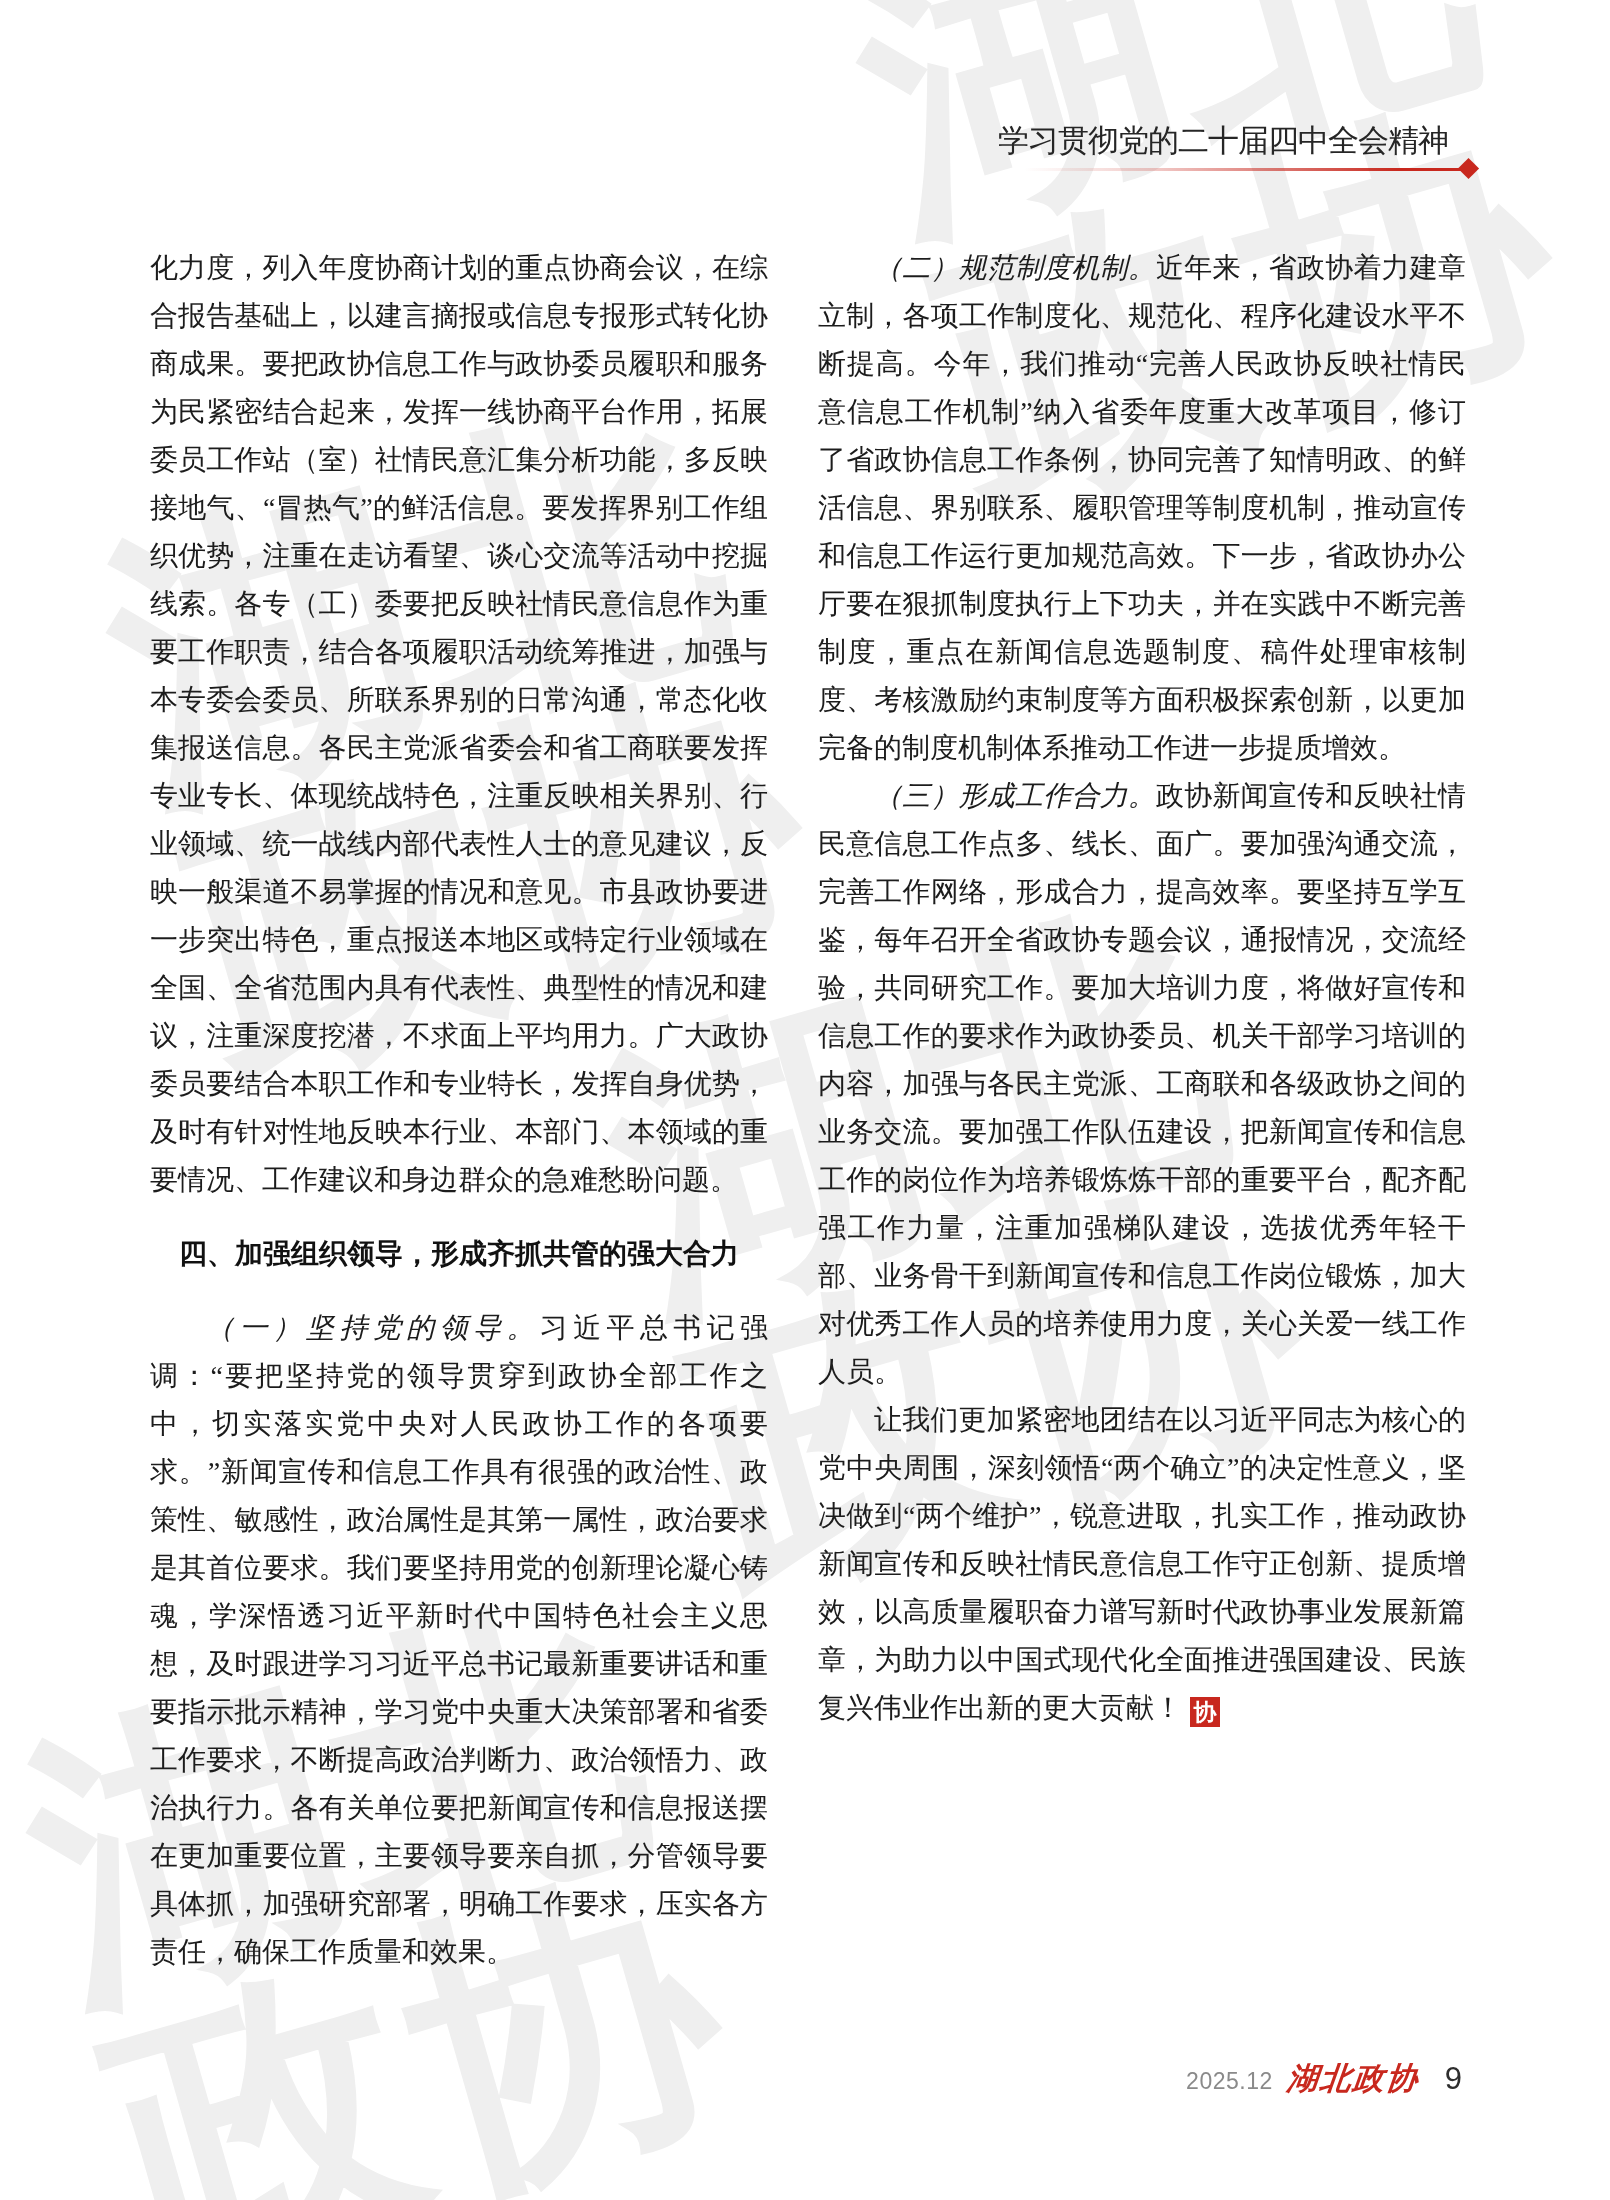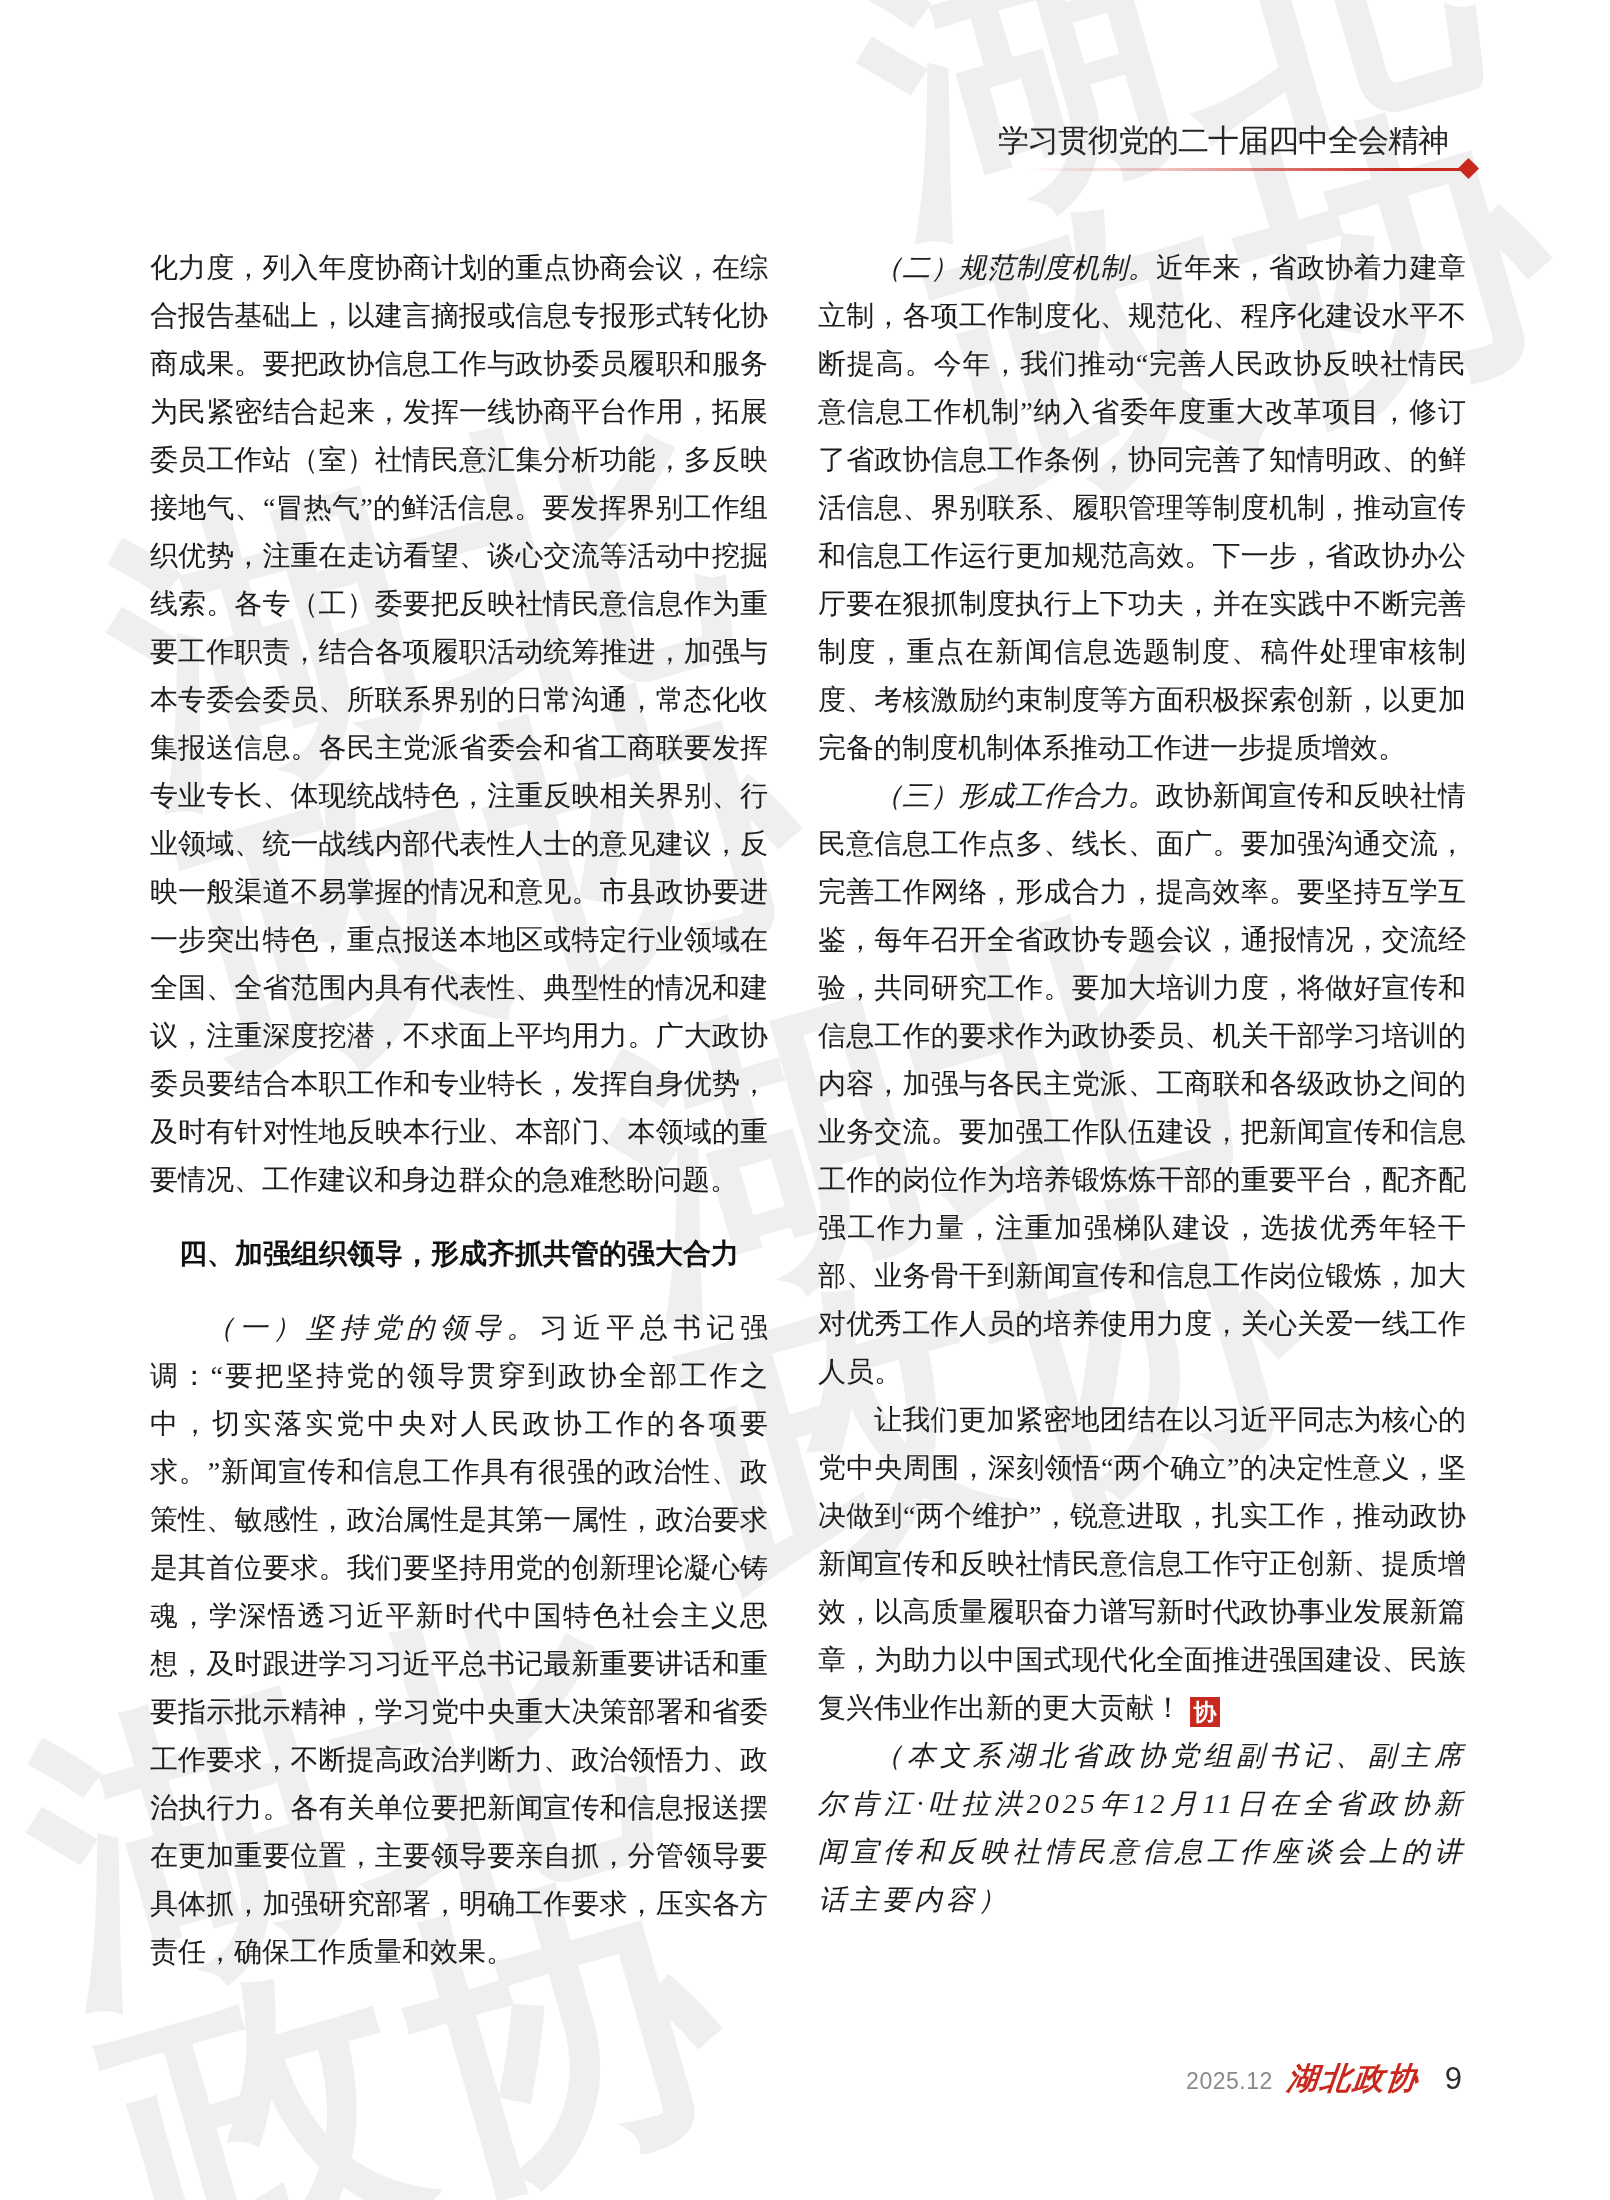--- a/index.html
+++ b/index.html
@@ -97,21 +97,20 @@
   <section class="col col-left">
     <p class="no-indent">化力度，列入年度协商计划的重点协商会议，在综合报告基础上，以建言摘报或信息专报形式转化协商成果。要把政协信息工作与政协委员履职和服务为民紧密结合起来，发挥一线协商平台作用，拓展委员工作站（室）社情民意汇集分析功能，多反映接地气、“冒热气”的鲜活信息。要发挥界别工作组织优势，注重在走访看望、谈心交流等活动中挖掘线索。各专（工）委要把反映社情民意信息作为重要工作职责，结合各项履职活动统筹推进，加强与本专委会委员、所联系界别的日常沟通，常态化收集报送信息。各民主党派省委会和省工商联要发挥专业专长、体现统战特色，注重反映相关界别、行业领域、统一战线内部代表性人士的意见建议，反映一般渠道不易掌握的情况和意见。市县政协要进一步突出特色，重点报送本地区或特定行业领域在全国、全省范围内具有代表性、典型性的情况和建议，注重深度挖潜，不求面上平均用力。广大政协委员要结合本职工作和专业特长，发挥自身优势，及时有针对性地反映本行业、本部门、本领域的重要情况、工作建议和身边群众的急难愁盼问题。</p>
     <h2 class="section-heading">四、加强组织领导，形成齐抓共管的强大合力</h2>
     <p><span class="kai">（一）坚持党的领导。</span><span>习近平总书记强调：“要把坚持党的领导贯穿到政协全部工作之中，切实落实党中央对人民政协工作的各项要求。”新闻宣传和信息工作具有很强的政治性、政策性、敏感性，政治属性是其第一属性，政治要求是其首位要求。我们要坚持用党的创新理论凝心铸魂，学深悟透习近平新时代中国特色社会主义思想，及时跟进学习习近平总书记最新重要讲话和重要指示批示精神，学习党中央重大决策部署和省委工作要求，不断提高政治判断力、政治领悟力、政治执行力。各有关单位要把新闻宣传和信息报送摆在更加重要位置，主要领导要亲自抓，分管领导要具体抓，加强研究部署，明确工作要求，压实各方责任，确保工作质量和效果。</span></p>
   </section>
 
   <section class="col col-right">
     <p><span class="kai">（二）规范制度机制。</span><span>近年来，省政协着力建章立制，各项工作制度化、规范化、程序化建设水平不断提高。今年，我们推动“完善人民政协反映社情民意信息工作机制”纳入省委年度重大改革项目，修订了省政协信息工作条例，协同完善了知情明政、的鲜活信息、界别联系、履职管理等制度机制，推动宣传和信息工作运行更加规范高效。下一步，省政协办公厅要在狠抓制度执行上下功夫，并在实践中不断完善制度，重点在新闻信息选题制度、稿件处理审核制度、考核激励约束制度等方面积极探索创新，以更加完备的制度机制体系推动工作进一步提质增效。</span></p>
     <p><span class="kai">（三）形成工作合力。</span><span>政协新闻宣传和反映社情民意信息工作点多、线长、面广。要加强沟通交流，完善工作网络，形成合力，提高效率。要坚持互学互鉴，每年召开全省政协专题会议，通报情况，交流经验，共同研究工作。要加大培训力度，将做好宣传和信息工作的要求作为政协委员、机关干部学习培训的内容，加强与各民主党派、工商联和各级政协之间的业务交流。要加强工作队伍建设，把新闻宣传和信息工作的岗位作为培养锻炼炼干部的重要平台，配齐配强工作力量，注重加强梯队建设，选拔优秀年轻干部、业务骨干到新闻宣传和信息工作岗位锻炼，加大对优秀工作人员的培养使用力度，关心关爱一线工作人员。</span></p>
     <p><span>让我们更加紧密地团结在以习近平同志为核心的党中央周围，深刻领悟“两个确立”的决定性意义，坚决做到“两个维护”，锐意进取，扎实工作，推动政协新闻宣传和反映社情民意信息工作守正创新、提质增效，以高质量履职奋力谱写新时代政协事业发展新篇章，为助力以中国式现代化全面推进强国建设、民族复兴伟业作出新的更大贡献！</span><span class="end-mark">协</span></p>
-    <p class="note">（本文系湖北省政协党组副书记、副主席尔肯江·吐拉洪2025年12月11日在全省政协新闻宣传和反映社情民意信息工作座谈会上的讲话主要内容）</p>
   </section>
 
   <div class="footer">
     <span class="footer-issue">2025.12</span>
     <span class="footer-logo">湖北政协</span>
     <span class="footer-page">9</span>
   </div>
 
 </div>
 

